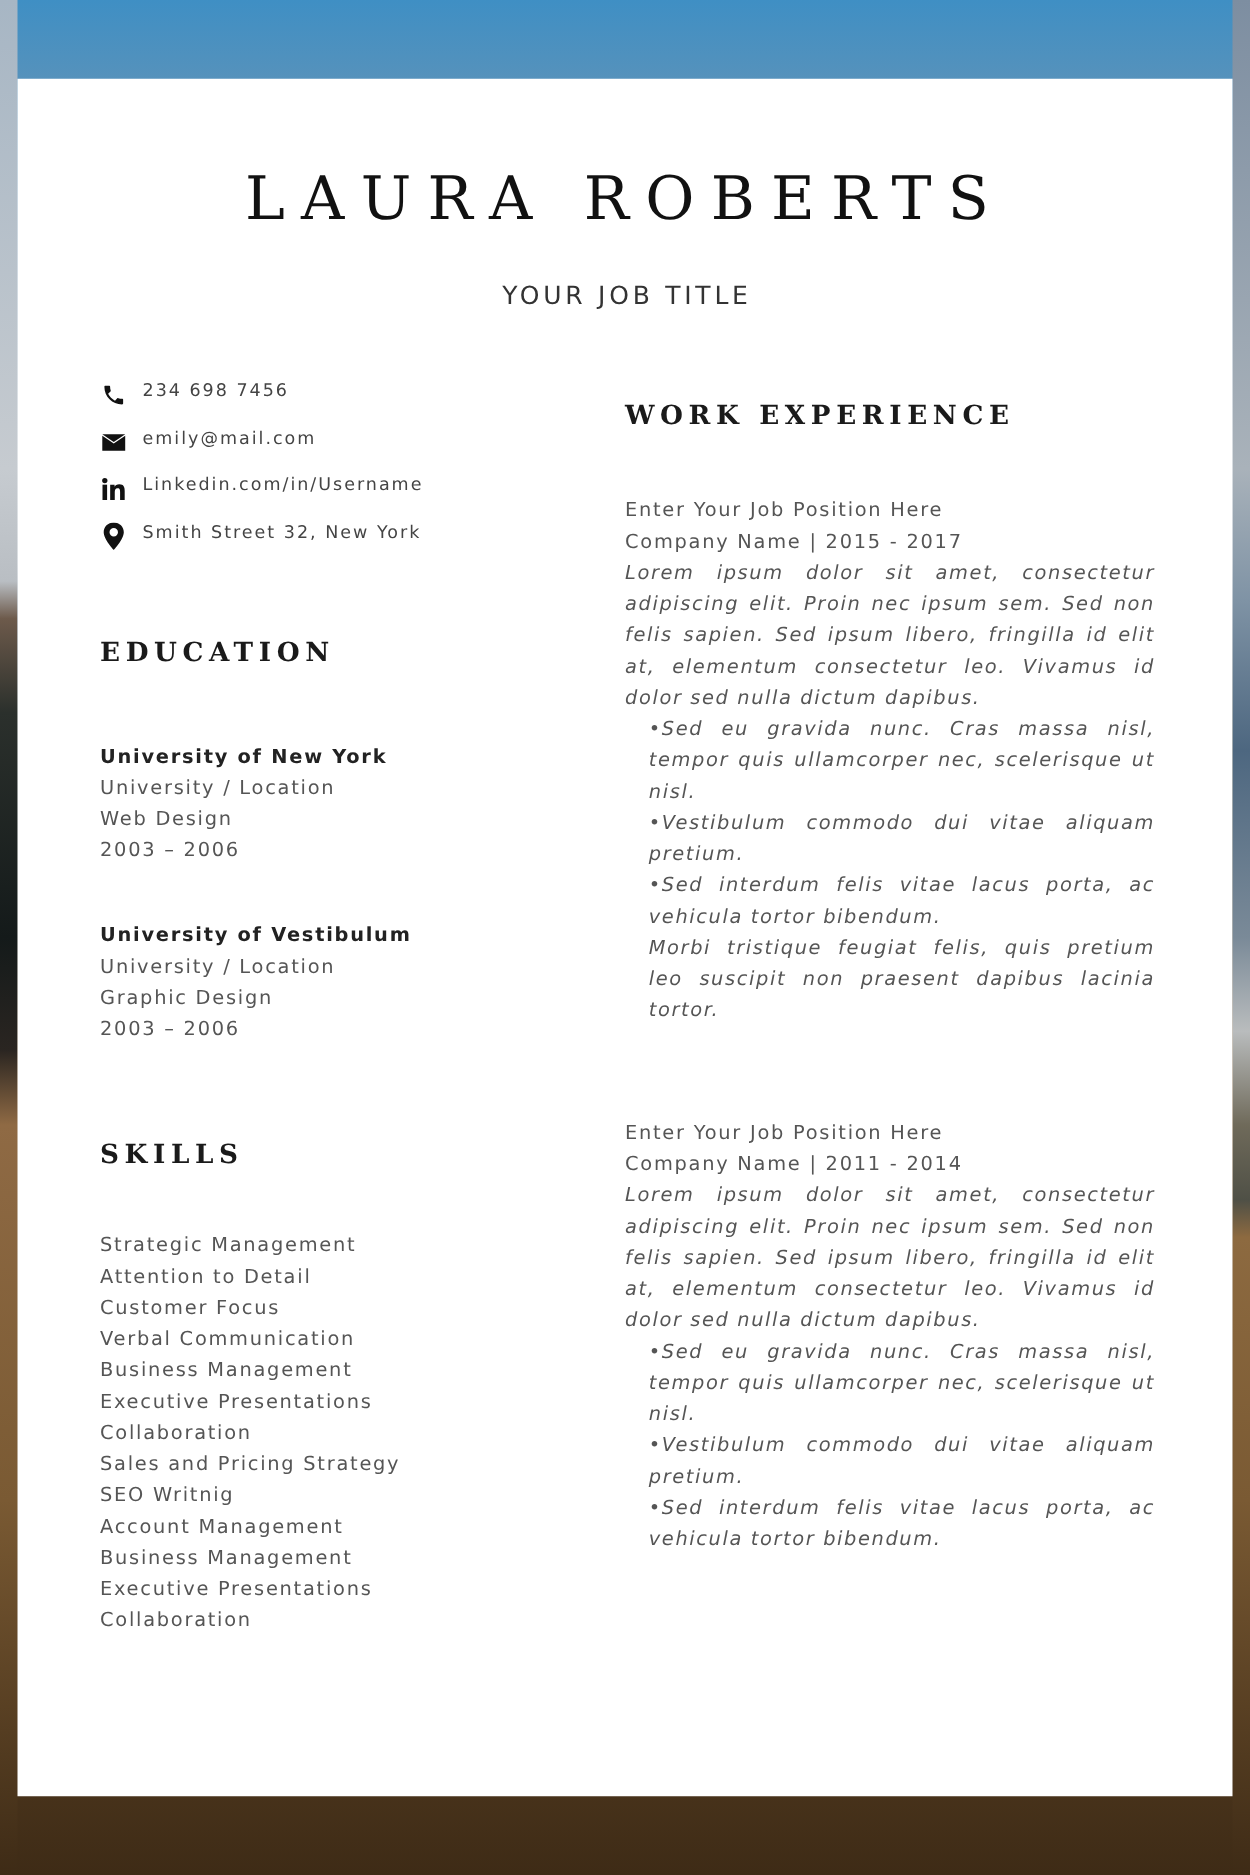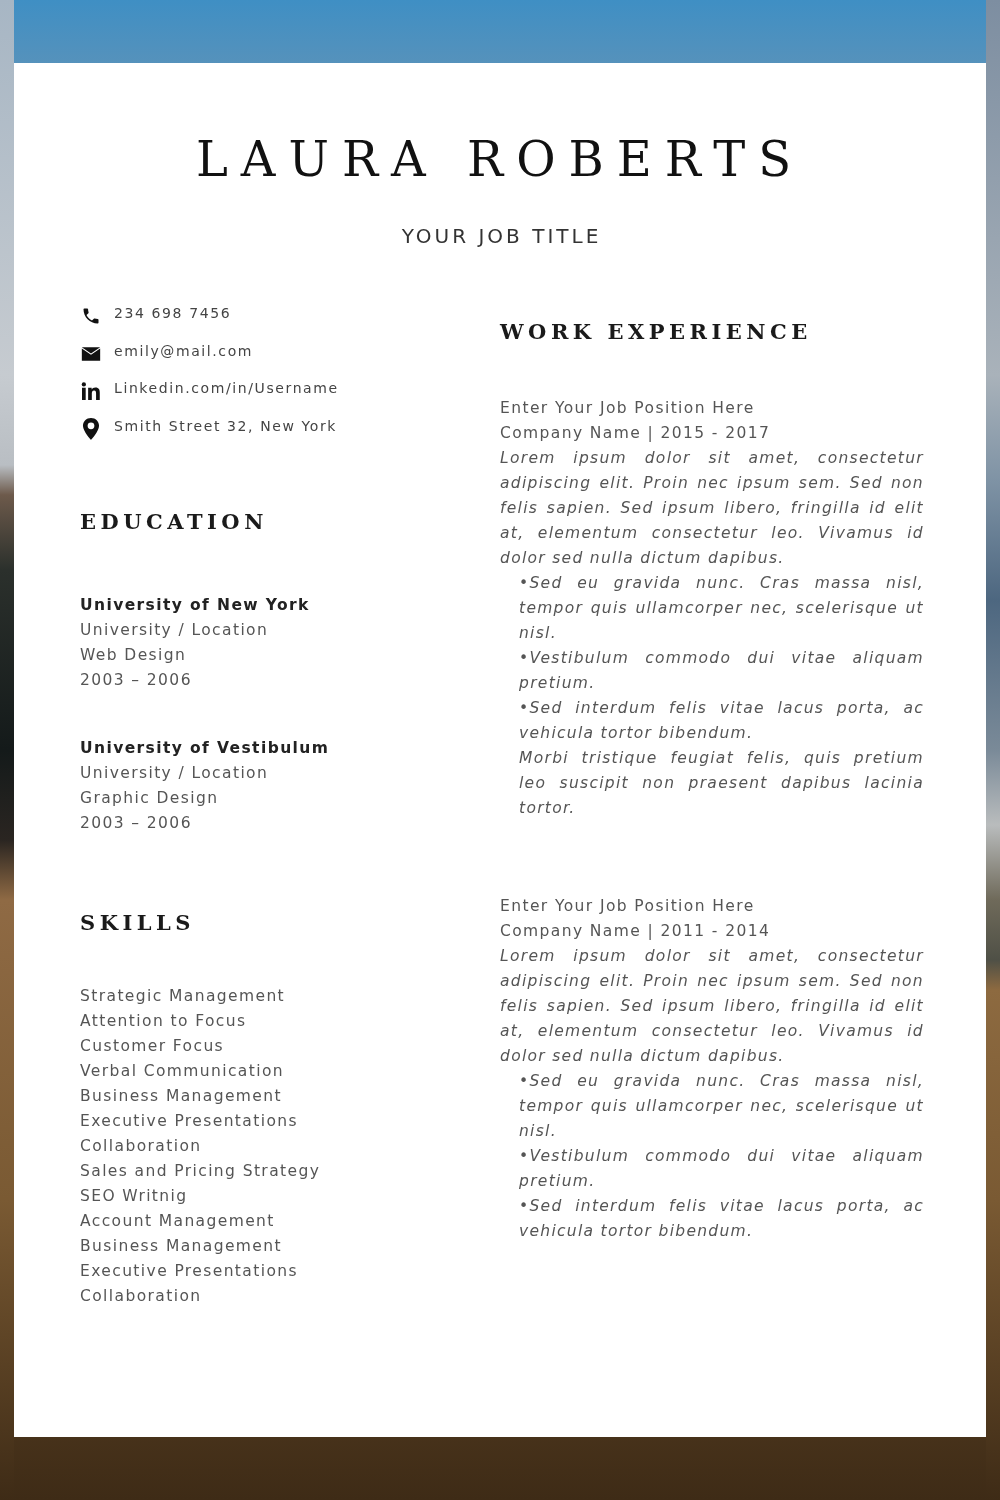--- a/index.html
+++ b/index.html
@@ -177,21 +177,21 @@
       <div class="line strong">University of Vestibulum</div>
       <div class="line">University / Location</div>
       <div class="line">Graphic Design</div>
       <div class="line">2003 – 2006</div>
     </div>
 
     <h2 class="section-heading skills-heading">SKILLS</h2>
 
     <div class="skills-list">
       <div class="line">Strategic Management</div>
-      <div class="line">Attention to Focus</div>
+      <div class="line">Attention to Detail</div>
       <div class="line">Customer Focus</div>
       <div class="line">Verbal Communication</div>
       <div class="line">Business Management</div>
       <div class="line">Executive Presentations</div>
       <div class="line">Collaboration</div>
       <div class="line">Sales and Pricing Strategy</div>
       <div class="line">SEO Writnig</div>
       <div class="line">Account Management</div>
       <div class="line">Business Management</div>
       <div class="line">Executive Presentations</div>

